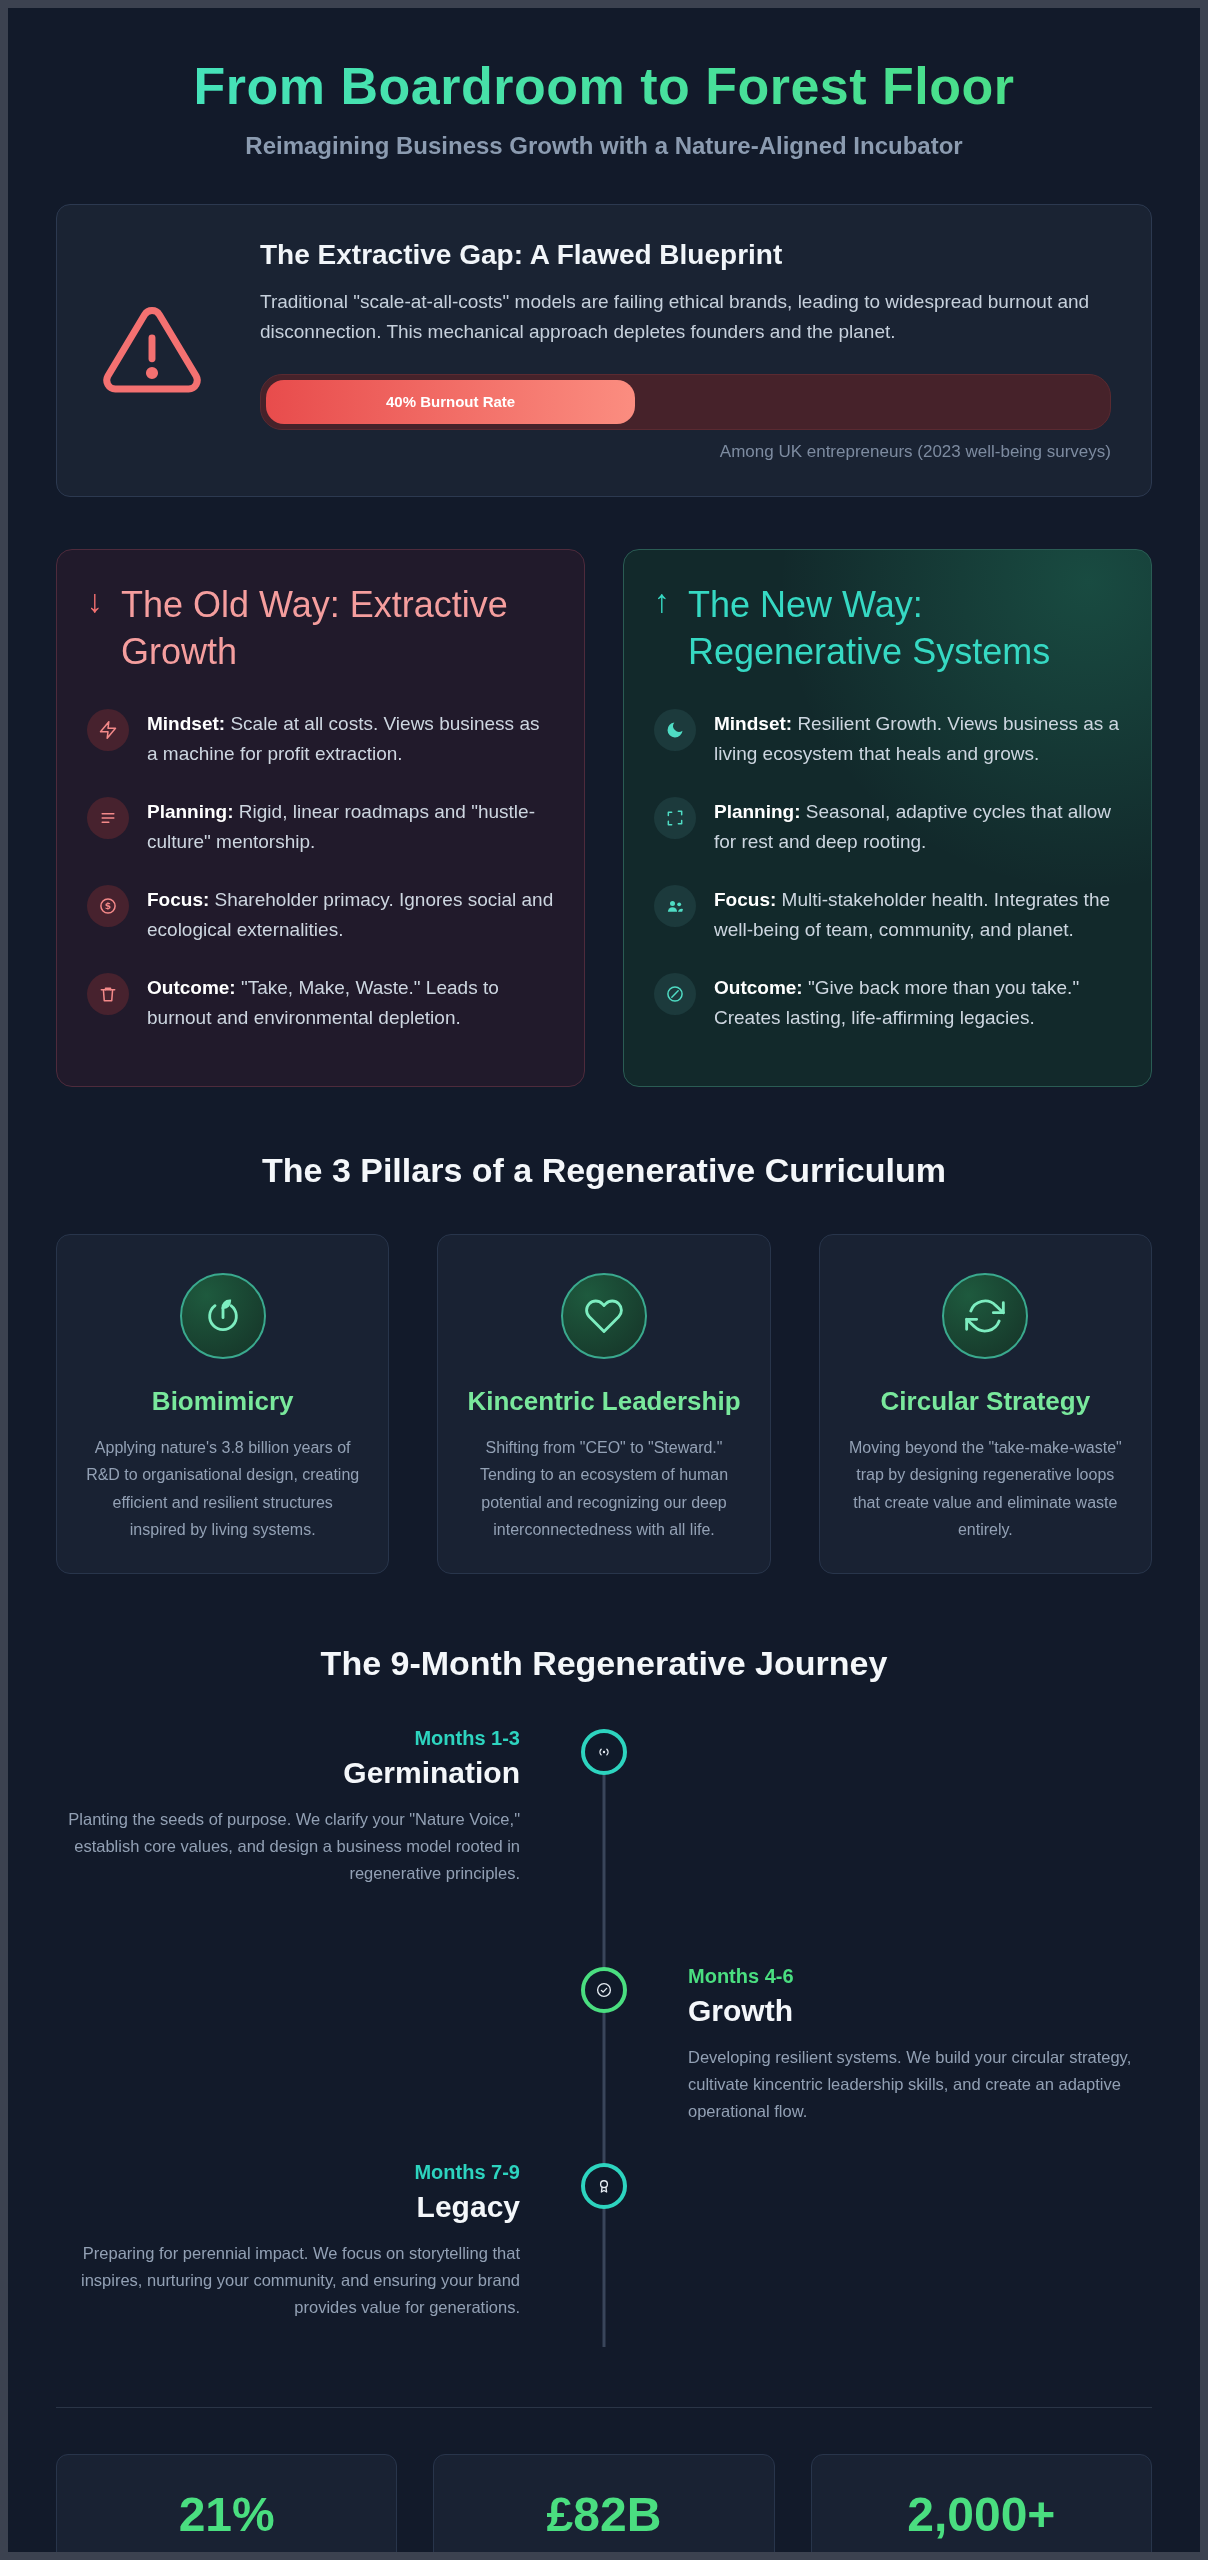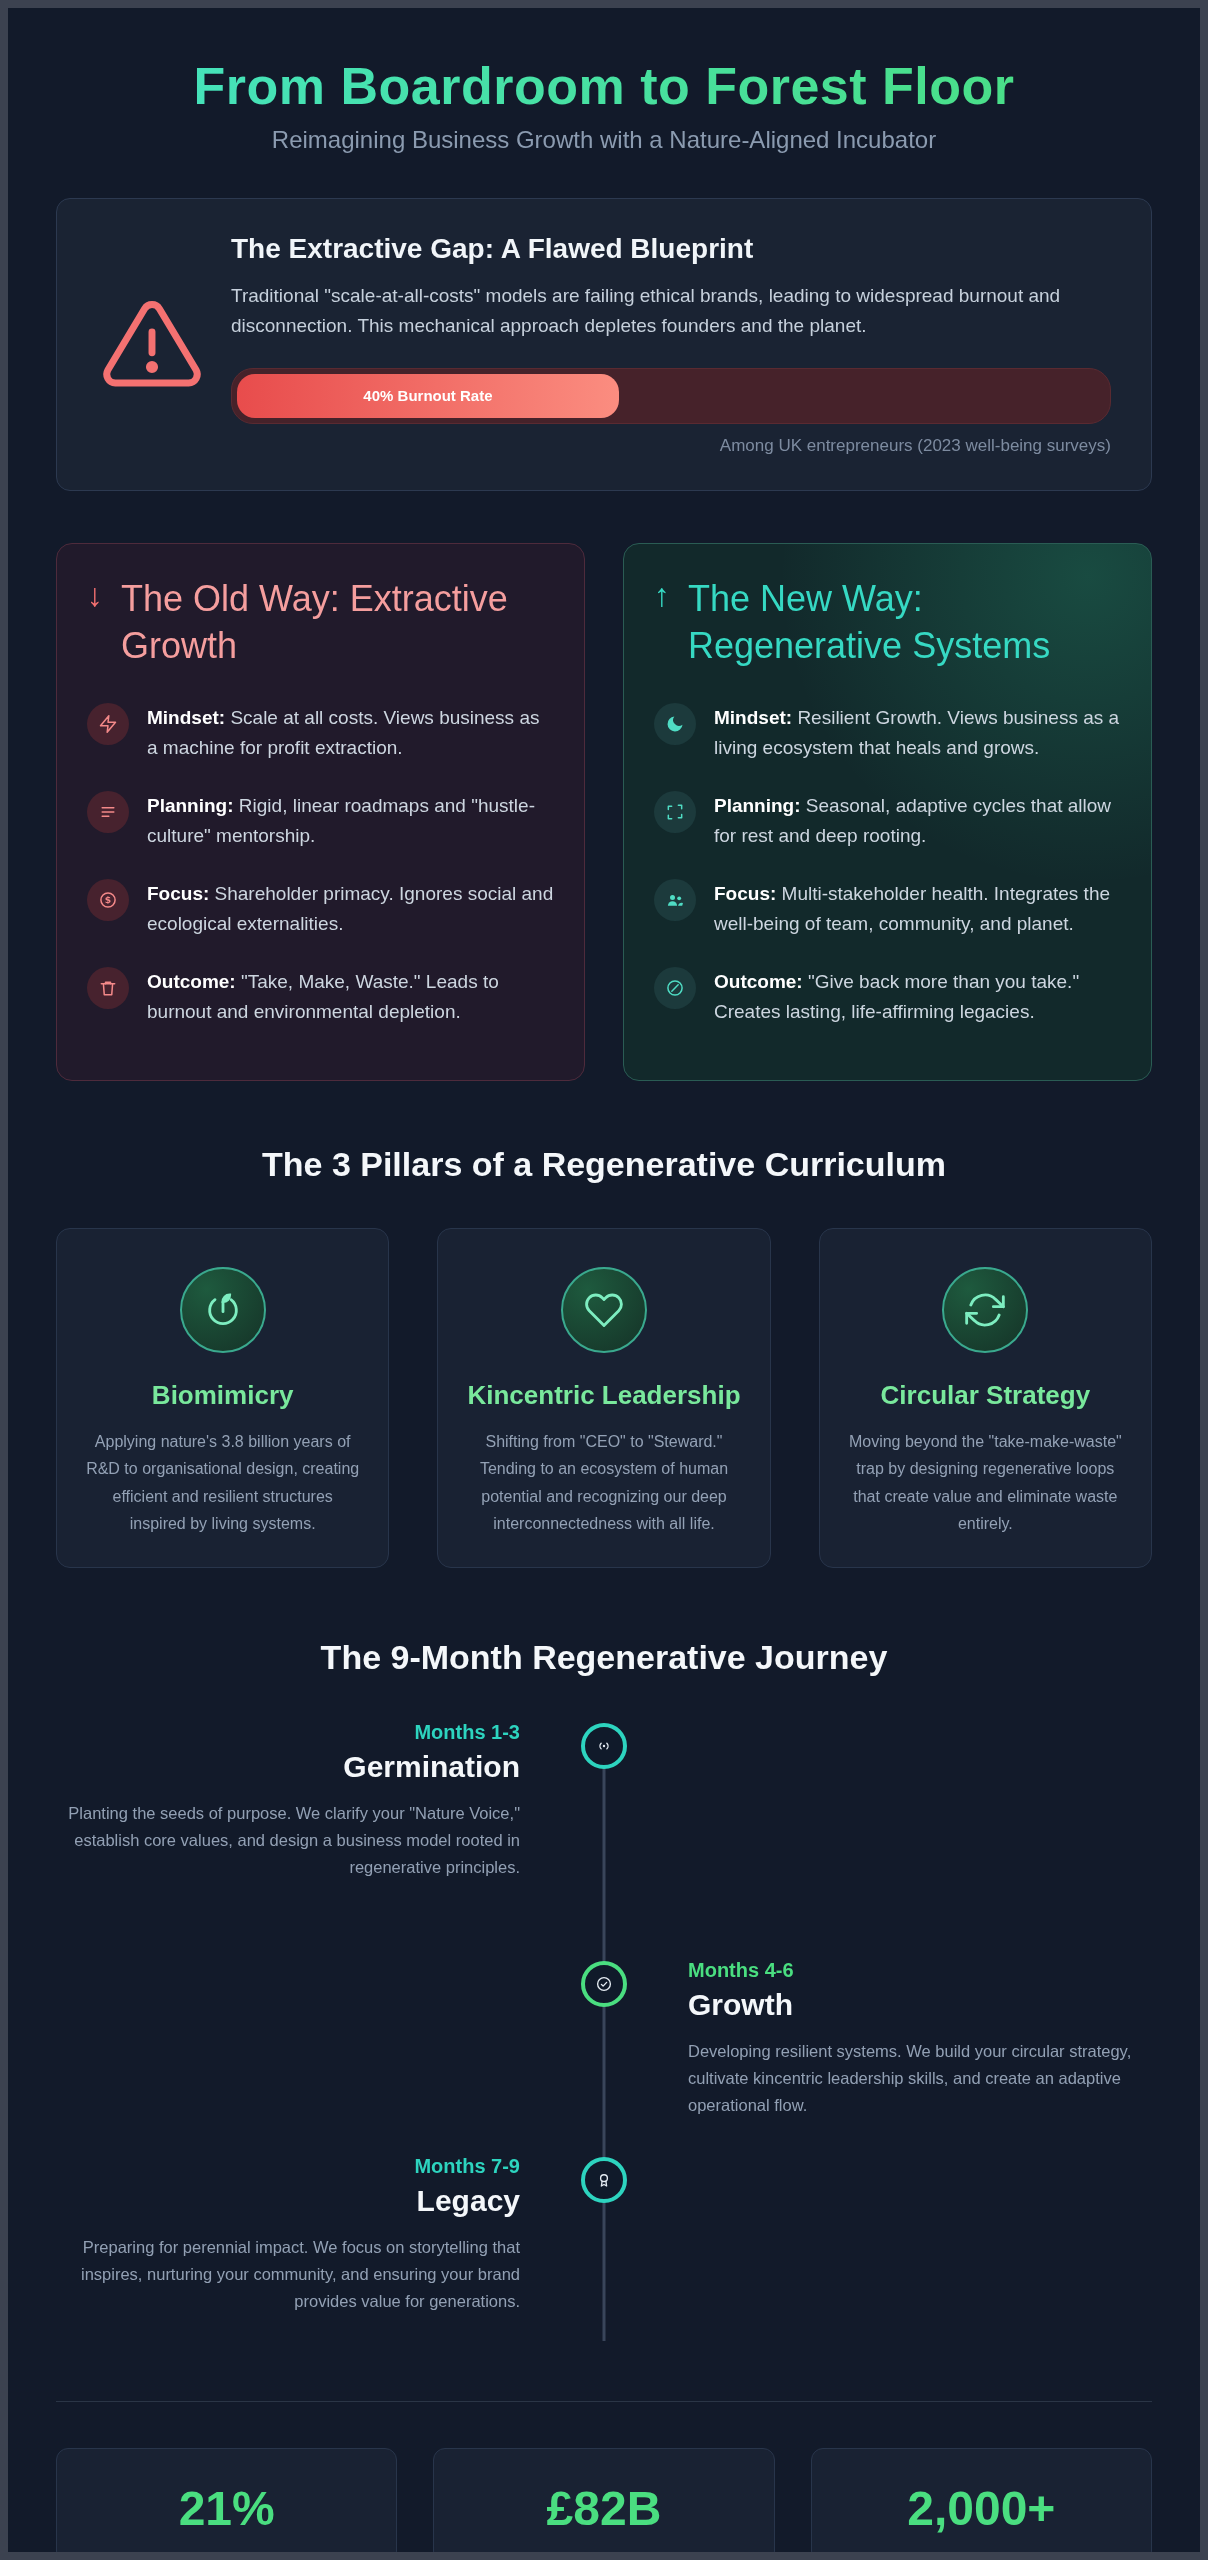--- a/index.html
+++ b/index.html
@@ -15,26 +15,26 @@
   }
   .content { padding:30px 48px 0; }
 
   
   .main-title {
     margin-top:18px; text-align:center;
     font-size:52px; font-weight:bold; letter-spacing:.5px;
     background:linear-gradient(90deg,#45e3c2,#4ade80);
     -webkit-background-clip:text; background-clip:text; color:transparent;
   }
-  .subtitle { text-align:center; font-size:24px; color:#8b9bb0; margin-top:10px; font-weight:400; }
+  .subtitle { text-align:center; font-size:24px; color:#8b9bb0; margin-top:16px; font-weight:700; }
 
   
   .problem-card {
     margin-top:44px; background:#1a2333; border:1px solid #2c3950; border-radius:14px;
-    padding:34px 40px; display:flex; gap:24px; align-items:center;
+    padding:34px 40px; display:flex; gap:53px; align-items:center;
   }
   .warn-wrap { flex:0 0 110px; display:flex; justify-content:center; }
   .problem-body { flex:1; }
   .problem-body h2 { color:#f1f5f9; font-size:28px; font-weight:bold; margin-bottom:16px; }
   .problem-body p { color:#c6d0dc; font-size:19px; line-height:1.6; margin-bottom:26px; max-width:1000px; }
   .bar-track {
     height:56px; border-radius:22px; background:#46222a; border:1px solid #5a2a31;
     position:relative; overflow:hidden; padding:5px;
   }
   .bar-fill {

